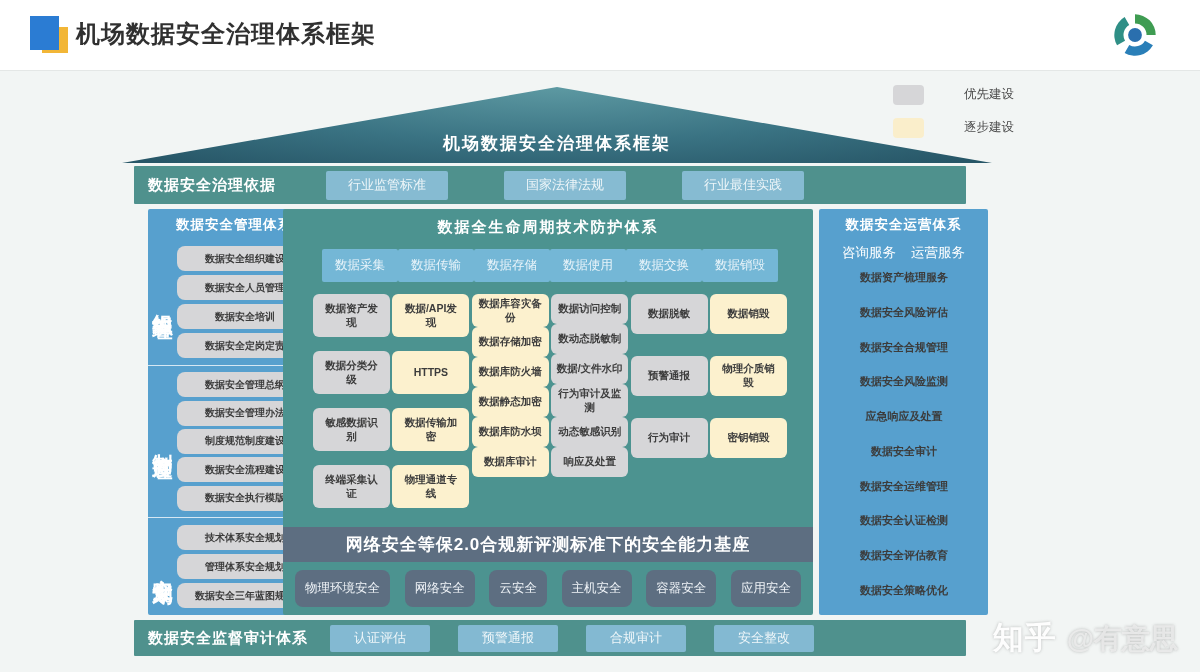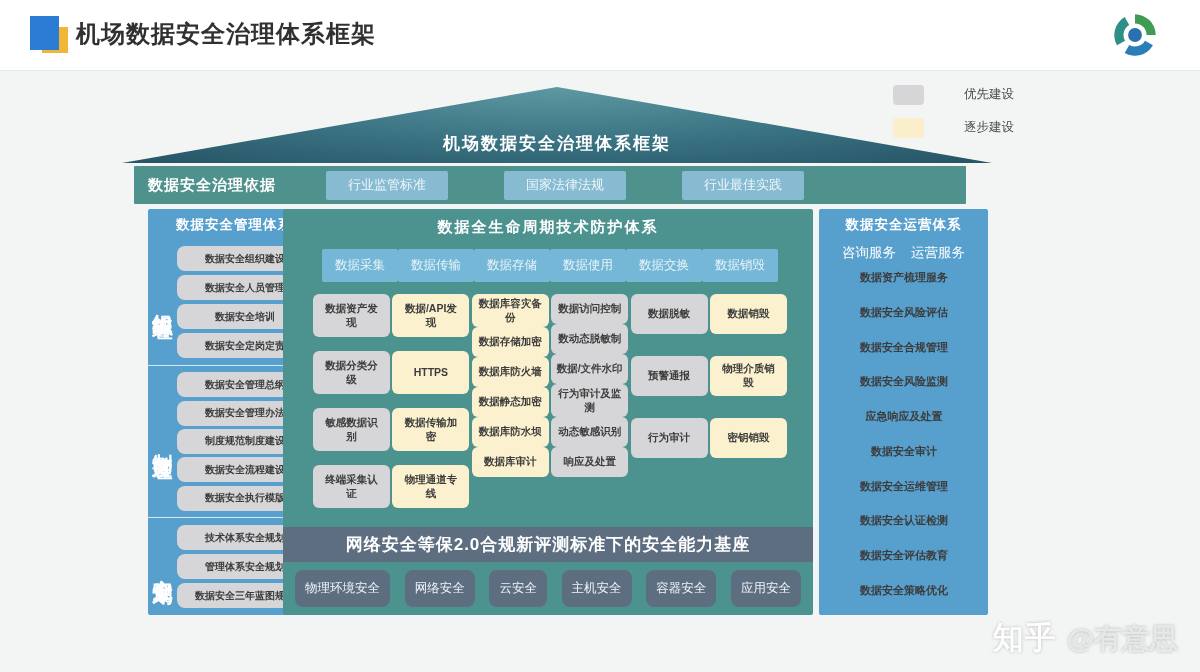--- a/index.html
+++ b/index.html
@@ -254,18 +254,28 @@
         <div class="r-item gray">数据安全风险监测</div>
         <div class="r-item gray">应急响应及处置</div>
         <div class="r-item gray">数据安全审计</div>
         <div class="r-item yellow">数据安全运维管理</div>
         <div class="r-item yellow">数据安全认证检测</div>
         <div class="r-item yellow">数据安全评估教育</div>
         <div class="r-item yellow">数据安全策略优化</div>
       </div>
   </div>
 
+  <div class="band bottom-band">
+    <span class="band-label">数据安全监督审计体系</span>
+    <div class="band-buttons">
+
+    <div class="band-btn">认证评估</div>
+        <div class="band-btn">预警通报</div>
+        <div class="band-btn">合规审计</div>
+        <div class="band-btn">安全整改</div>
+      </div>
+  </div>
 
   <div class="watermark">
     <span class="wm-brand">知乎</span><span class="wm-author">@有意思</span>
   </div>
 
 </div>
 
 </body></html>

